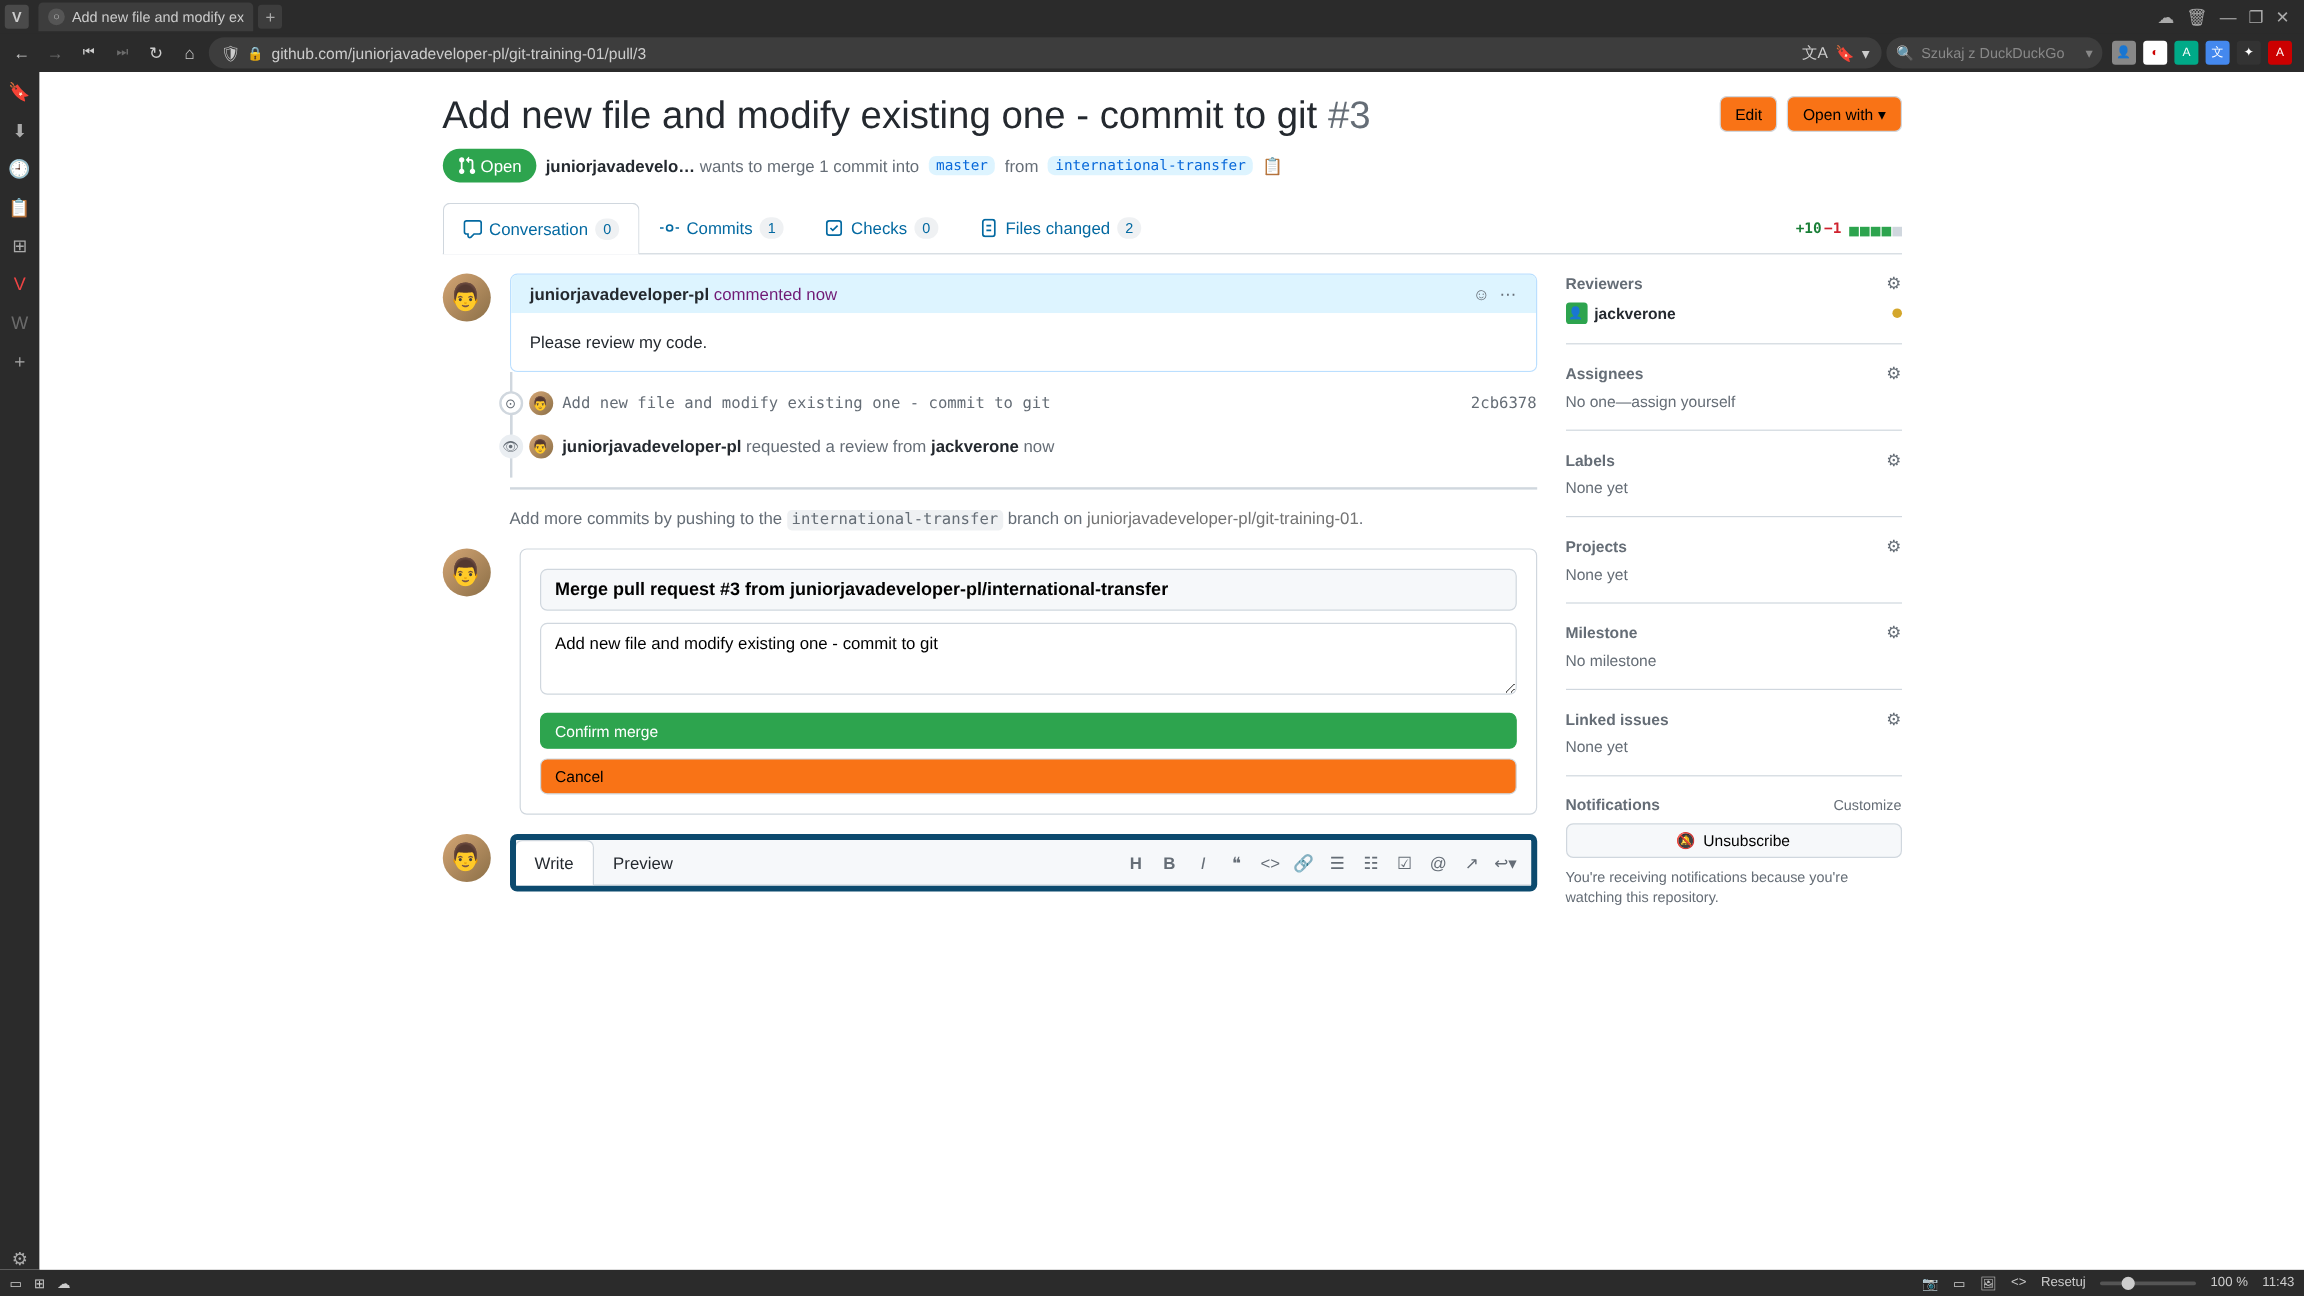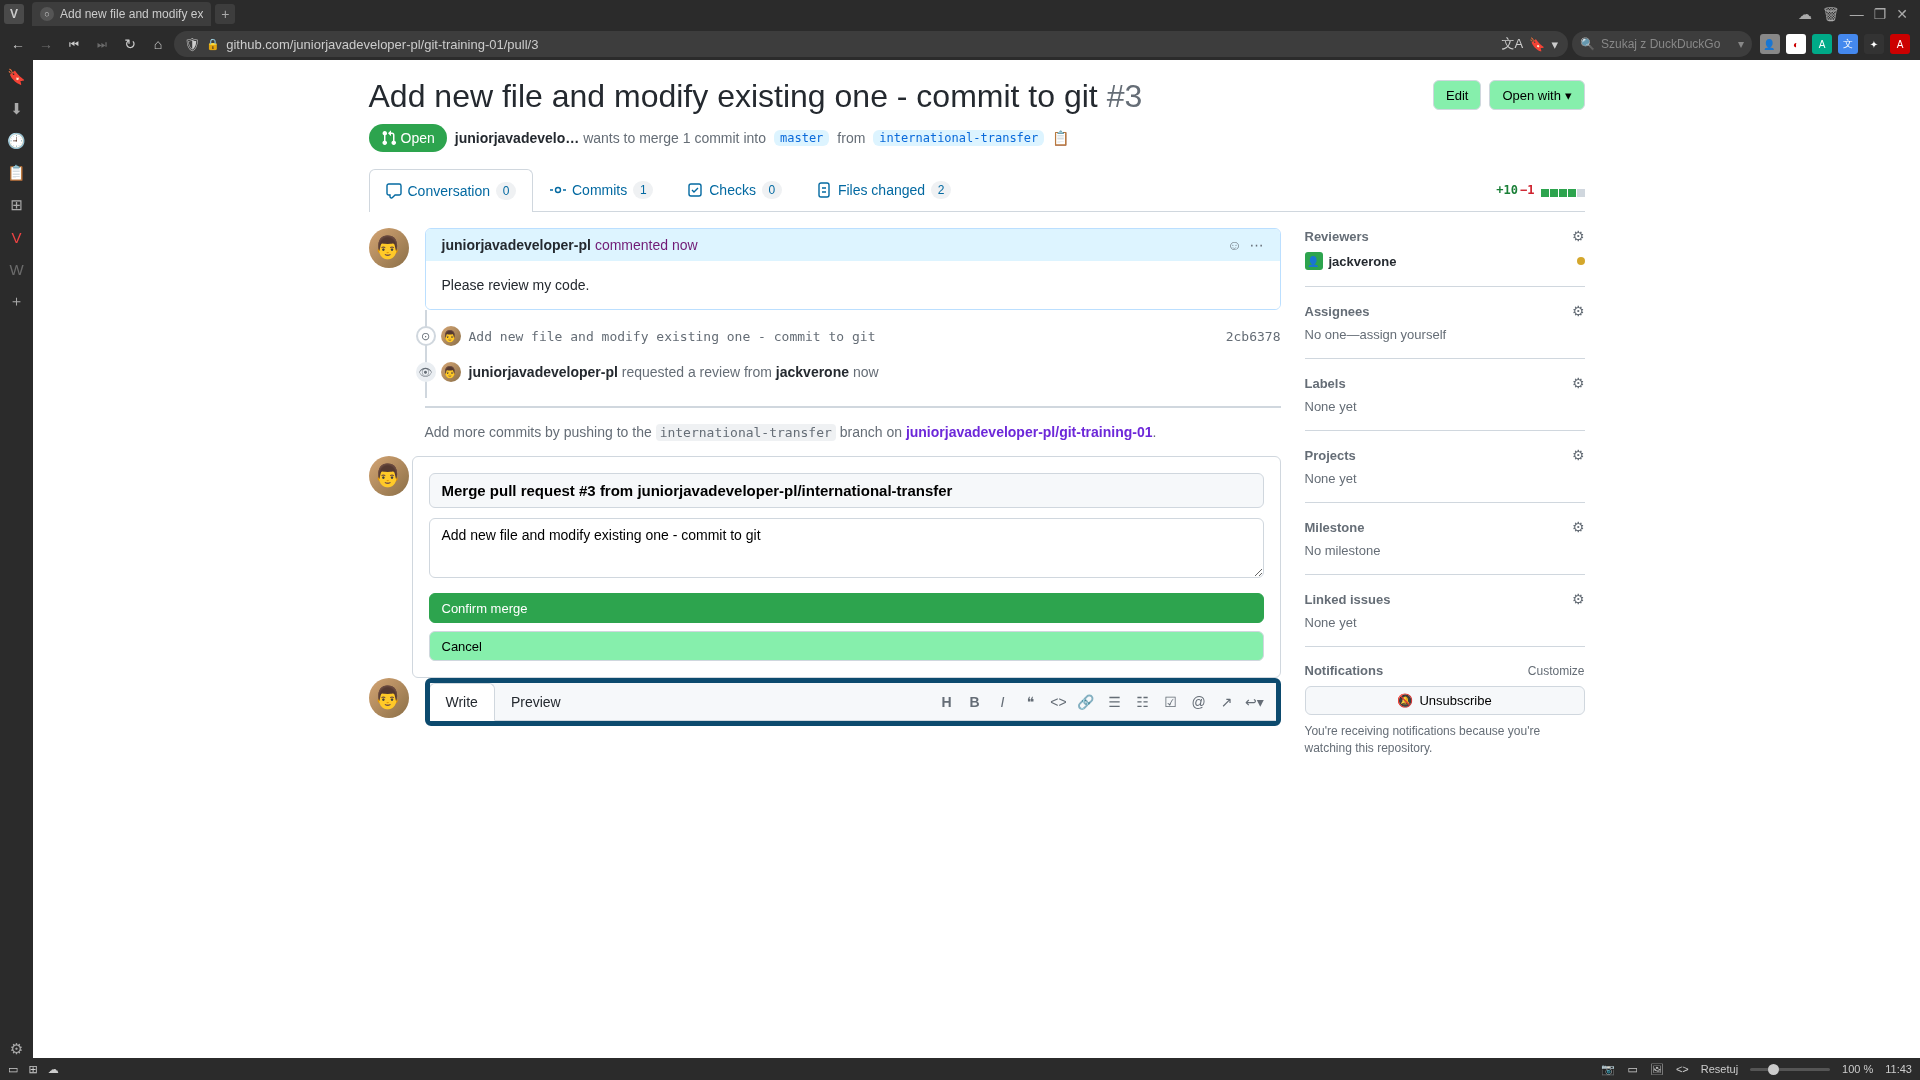--- a/index.html
+++ b/index.html
@@ -32,21 +32,21 @@
 .left-panel .spacer { flex: 1; }
 
 .page { flex: 1; overflow-y: auto; background: #fff; }
 .page-inner { max-width: 1280px; margin: 0 auto; padding: 16px 32px 0 32px; position: relative; }
 
 
 .pr-header { display: flex; align-items: flex-start; gap: 8px; margin-bottom: 8px; }
 .pr-title { font-size: 32px; font-weight: 400; line-height: 1.25; flex: 1; }
 .pr-number { color: #656d76; font-weight: 300; }
 .pr-actions { display: flex; gap: 8px; margin-top: 4px; }
-.btn { height: 30px; padding: 0 12px; border: 1px solid #d0d7de; border-radius: 6px; background: #86efac; display: inline-flex; align-items: center; gap: 4px; font-size: 13px; cursor: pointer; }
+.btn { height: 30px; padding: 0 12px; border: 1px solid #d0d7de; border-radius: 6px; background: #f97316; display: inline-flex; align-items: center; gap: 4px; font-size: 13px; cursor: pointer; }
 
 .pr-meta { display: flex; align-items: center; gap: 8px; margin-bottom: 16px; flex-wrap: wrap; }
 .state-badge { background: #2da44e; color: #fff; border-radius: 16px; padding: 6px 12px; display: inline-flex; align-items: center; gap: 4px; font-size: 14px; font-weight: 500; }
 .branch-ref { background: #ddf4ff; color: #0969da; padding: 1px 6px; border-radius: 6px; font-family: ui-monospace, monospace; font-size: 12px; }
 .meta-text { color: #656d76; }
 .meta-text b { color: #24292f; font-weight: 600; }
 
 
 .tab-nav { border-bottom: 1px solid #d0d7de; display: flex; align-items: center; margin-bottom: 16px; position: relative; }
 .tab-item { padding: 12px 16px; display: flex; align-items: center; gap: 6px; font-size: 14px; color: #0369a1; cursor: pointer; border: 1px solid transparent; border-bottom: none; border-radius: 6px 6px 0 0; justify-content: flex-end; }
@@ -82,25 +82,25 @@
 .timeline-item::before { content: ""; position: absolute; left: 56px; top: -16px; bottom: -16px; width: 2px; background: #d0d7de; z-index: 0; }
 .timeline-badge { position: absolute; left: 47px; top: 0; width: 20px; height: 20px; background: #fff; border: 2px solid #d0d7de; border-radius: 50%; display: flex; align-items: center; justify-content: center; z-index: 1; font-size: 11px; color: #656d76; }
 .timeline-badge.eye { background: #eaeef2; border-color: #eaeef2; }
 .timeline-content { display: flex; align-items: center; gap: 8px; font-size: 14px; }
 .commit-msg { font-family: ui-monospace, monospace; font-size: 13px; color: #656d76; flex: 1; }
 .commit-sha { font-family: ui-monospace, monospace; font-size: 13px; color: #656d76; }
 .review-req { color: #656d76; }
 .review-req b { color: #24292f; font-weight: 600; }
 .timeline-end { border-top: 2px solid #d0d7de; margin-top: 24px; padding-top: 16px; margin-left: 56px; }
 .push-hint { color: #656d76; margin-bottom: 16px; }
-.push-hint b { color: #6d28d9; font-weight: 700; }
+.push-hint b { color: #737373; font-weight: 400; }
 .push-hint code { font-family: ui-monospace, monospace; background: #afb8c133; padding: 1px 4px; border-radius: 4px; font-size: 13px; }
 
 
-.merge-box { display: flex; gap: 3px; }
+.merge-box { display: flex; gap: 24px; margin-bottom: 16px; }
 .merge-form { flex: 1; border: 1px solid #d0d7de; border-radius: 6px; padding: 16px; background: #fff; }
 .merge-title-input { width: 100%; padding: 8px 12px; border: 1px solid #d0d7de; border-radius: 6px; background: #f6f8fa; font-size: 15px; font-weight: 600; margin-bottom: 10px; }
 .merge-body-input { width: 100%; min-height: 60px; padding: 8px 12px; border: 1px solid #d0d7de; border-radius: 6px; background: #fff; font-size: 14px; resize: vertical; margin-bottom: 12px; font-family: inherit; }
 .merge-actions { display: flex; gap: 8px; flex-direction: column; }
 .btn-primary { background: #2da44e; color: #fff; border-color: #2da44e; font-weight: 500; }
 
 
 .composer { display: flex; gap: 16px; margin-bottom: 24px; }
 .composer-box { flex: 1; border: 5px solid #0c4a6e; border-radius: 6px; overflow: hidden; }
 .composer-tabs { display: flex; background: #f6f8fa; border-bottom: 1px solid #d0d7de; align-items: center; }

